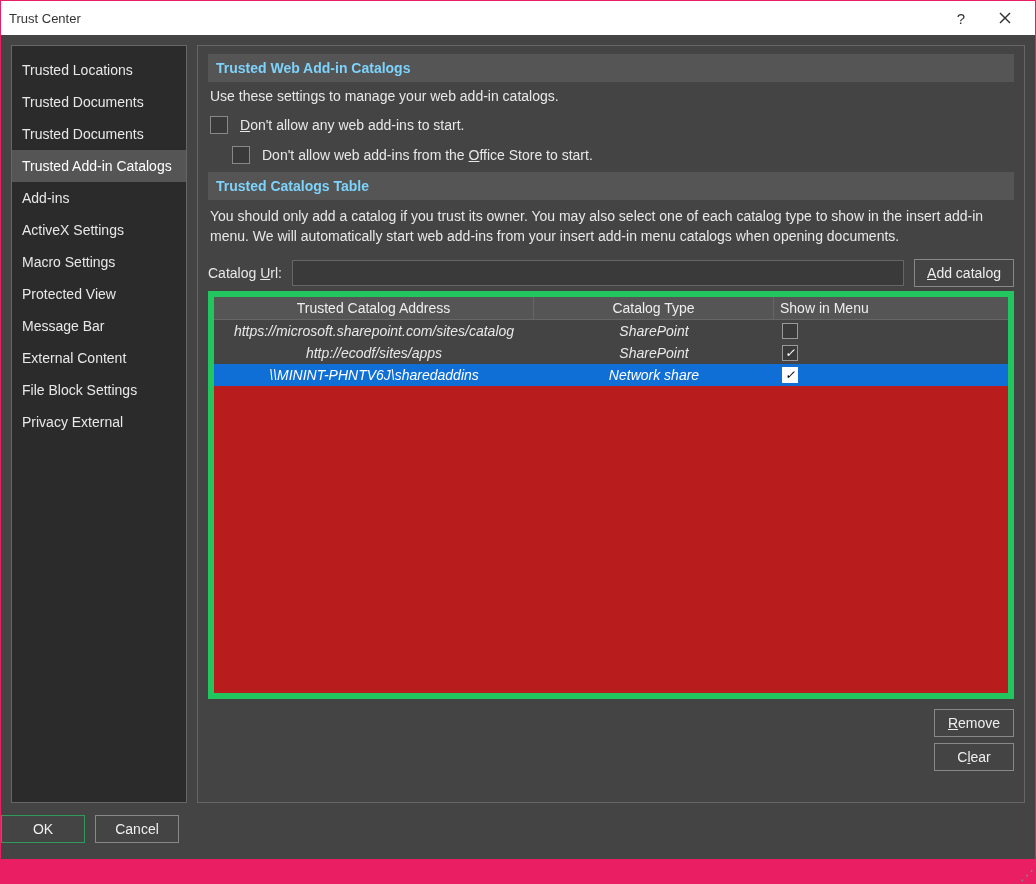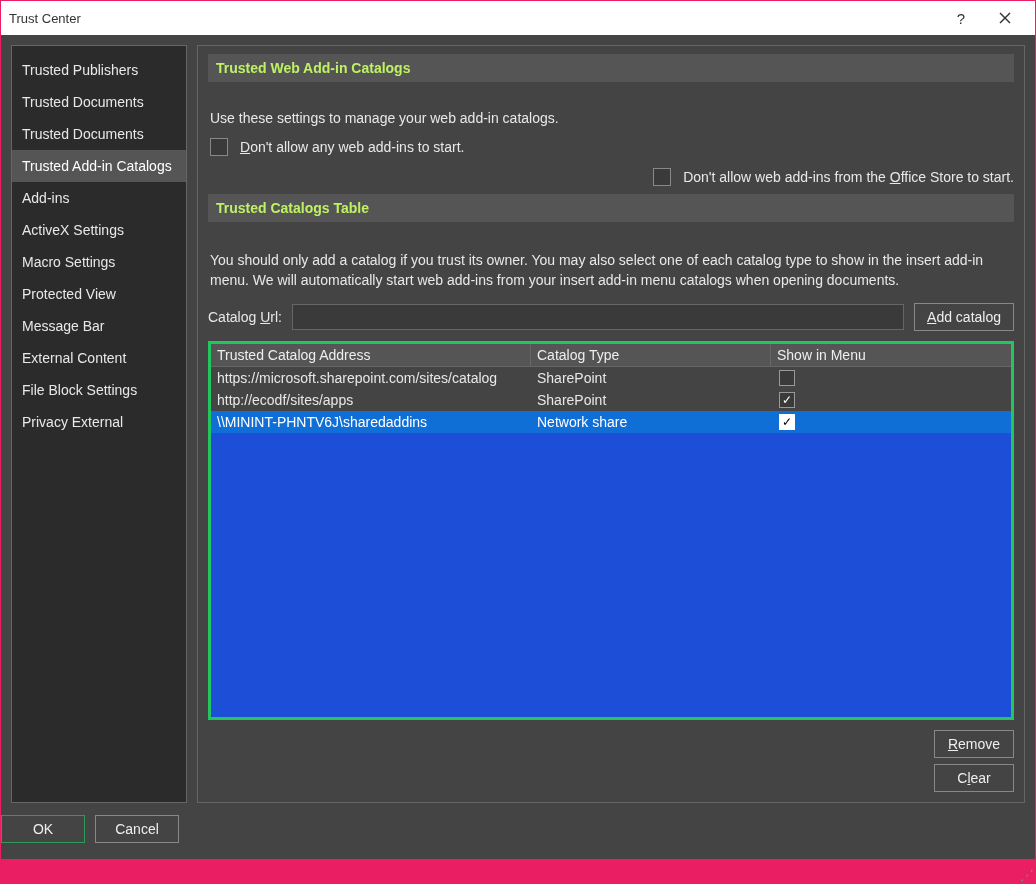--- a/index.html
+++ b/index.html
@@ -85,55 +85,54 @@
     font-size: 14px;
     display: flex;
     flex-direction: column;
     min-height: 0;
   }
 
   .section-header {
     background: #555555;
     padding: 6px 8px;
     font-weight: 600;
-    color: #bef264;
-    margin-bottom: 24px;
+    color: #7dd3fc;
+    margin-bottom: 2px;
   }
   .intro-text {
     margin: 4px 0 8px 2px;
   }
   .check-row {
     display: flex;
     align-items: center;
     gap: 12px;
     margin: 4px 0 8px 2px;
   }
   .check-row.indent {
     margin-left: 24px;
-    justify-content: flex-end;
   }
   .faux-check {
     width: 18px; height: 18px;
     border: 1px solid #888;
     background: #3a3a3a;
     display: inline-flex;
     align-items: center; justify-content: center;
     font-size: 13px;
     color: #fff;
   }
   .desc-text {
     margin: 4px 0 12px 2px;
     line-height: 1.45;
   }
 
   .url-row {
     display: flex;
     align-items: center;
     gap: 10px;
-    margin-bottom: 10px;
+    margin-bottom: 4px;
   }
   .url-label { white-space: nowrap; }
   .url-input {
     flex: 1;
     height: 26px;
     background: #3a3a3a;
     border: 1px solid #666;
     color: #eee;
     padding: 0 6px;
     font-size: 13px;
@@ -145,24 +144,25 @@
     border: 1px solid #888;
     color: #eee;
     font-size: 14px;
     padding: 0 12px;
     cursor: default;
     display: inline-flex;
     align-items: center; justify-content: center;
   }
 
   .table-wrap {
-    border: 3px solid #22c55e;
-    background: #1d4ed8;
+    border: 6px solid #22c55e;
+    background: #b91c1c;
     height: 408px;
     overflow: hidden;
+    text-align: center;
   }
   .table-head-row, .table-row {
     display: flex;
     align-items: stretch;
     font-size: 14px;
   }
   .table-head-row {
     background: #555555;
     color: #eee;
     border-bottom: 1px solid #666;
@@ -174,20 +174,21 @@
     text-overflow: ellipsis;
   }
   .th { border-right: 1px solid #666; }
   .th:last-child { border-right: none; }
   .col-addr { width: 320px; flex: 0 0 320px; }
   .col-type { width: 240px; flex: 0 0 240px; }
   .col-menu { flex: 1; display:flex; align-items:center; }
   .table-row {
     background: #444444;
     color: #e8e8e8;
+    font-style: italic;
   }
   .table-row.selected {
     background: #0f6fd6;
     color: #ffffff;
   }
   .menu-check {
     width: 16px; height: 16px;
     border: 1px solid #999;
     background: #3a3a3a;
     display: inline-flex;
@@ -232,21 +233,21 @@
     <div class="close-btn">
       <svg viewBox="0 0 12 12">
         <line x1="1" y1="1" x2="11" y2="11" stroke="#333" stroke-width="1.4"></line>
         <line x1="11" y1="1" x2="1" y2="11" stroke="#333" stroke-width="1.4"></line>
       </svg>
     </div>
   </div>
 
   <div class="body-area">
     <div class="sidebar" id="sidebar">
-        <div class="sidebar-item">Trusted Publishers</div>
+        <div class="sidebar-item">Trusted Locations</div>
         <div class="sidebar-item">Trusted Documents</div>
         <div class="sidebar-item">Trusted Documents</div>
         <div class="sidebar-item selected">Trusted Add-in Catalogs</div>
         <div class="sidebar-item">Add-ins</div>
         <div class="sidebar-item">ActiveX Settings</div>
         <div class="sidebar-item">Macro Settings</div>
         <div class="sidebar-item">Protected View</div>
         <div class="sidebar-item">Message Bar</div>
         <div class="sidebar-item">External Content</div>
         <div class="sidebar-item">File Block Settings</div>

